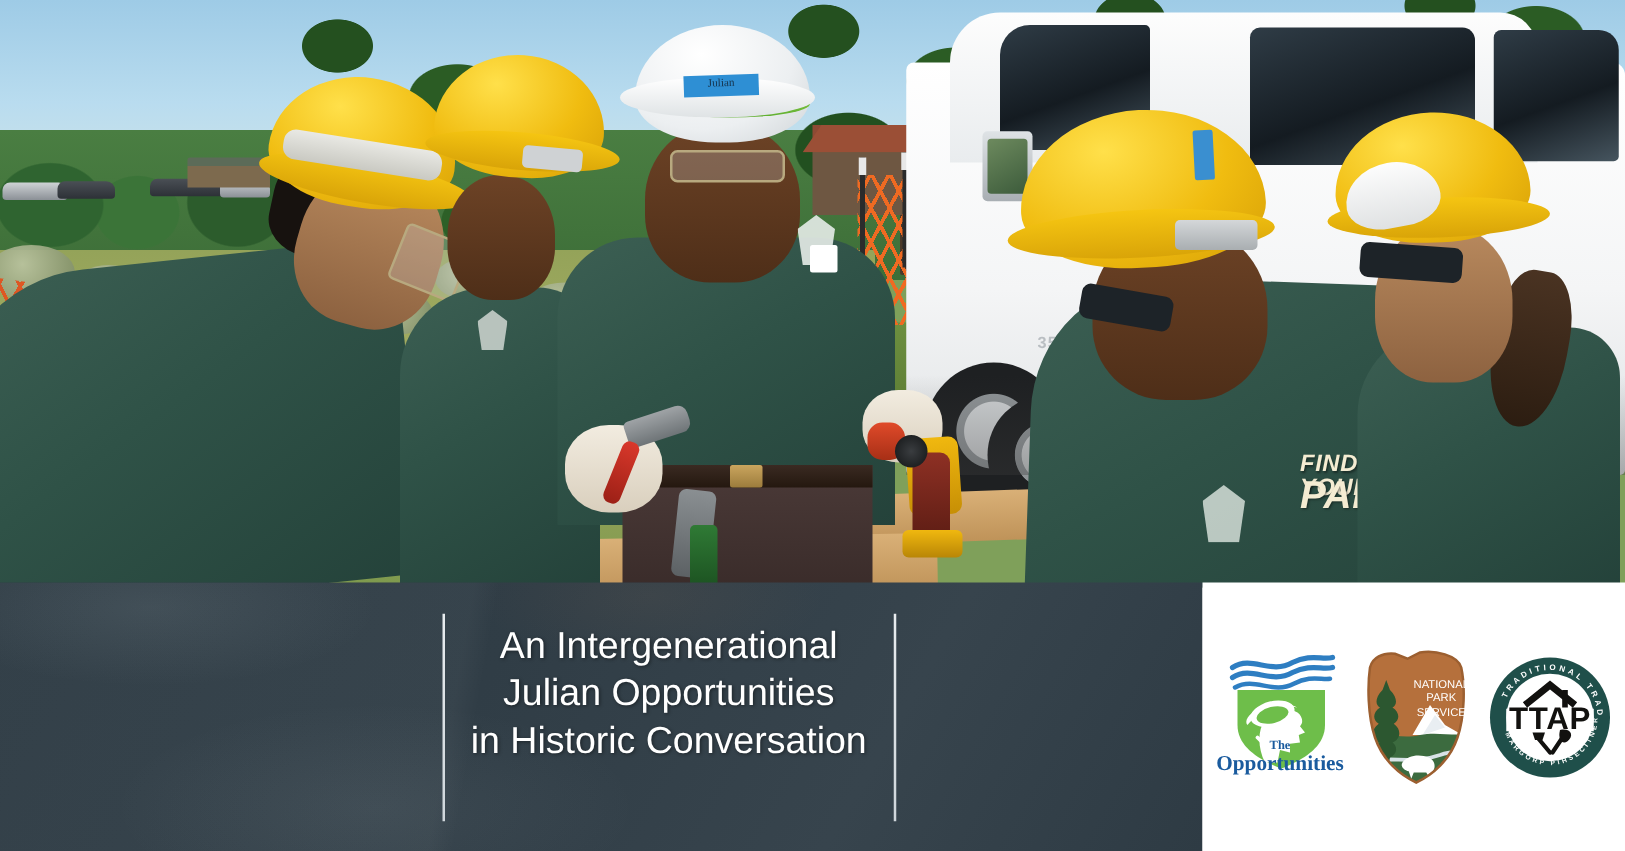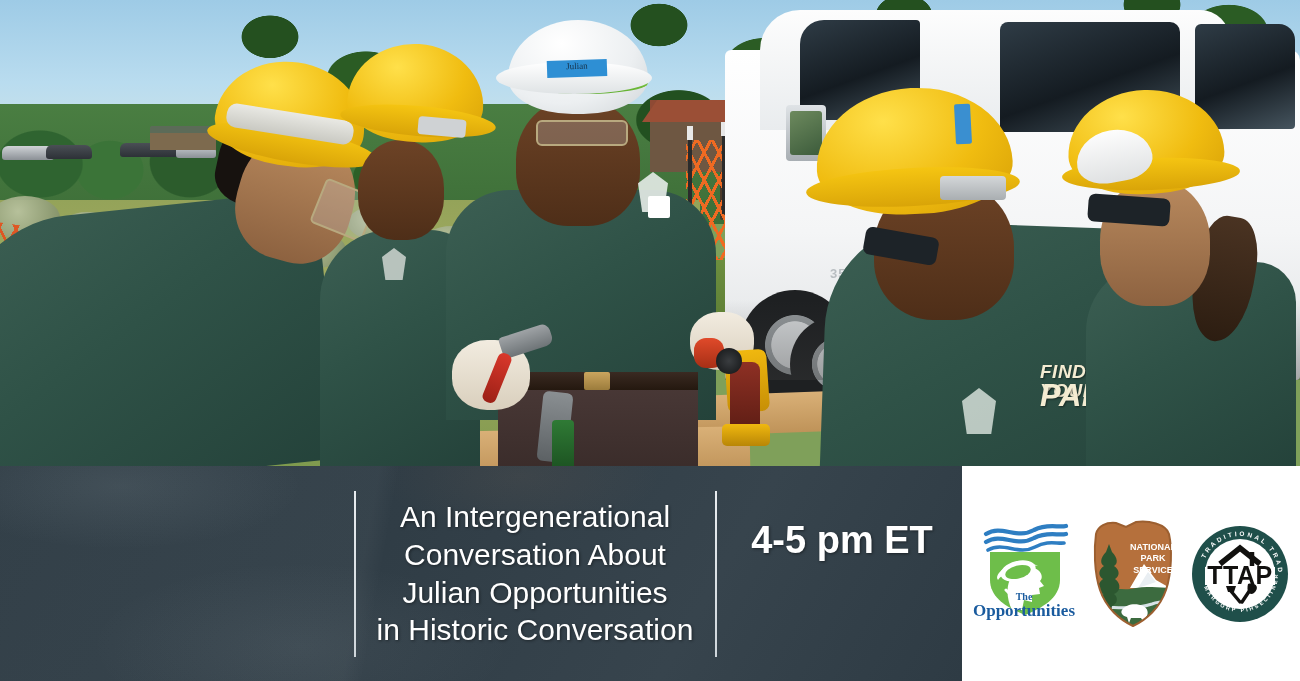--- a/index.html
+++ b/index.html
@@ -456,29 +456,27 @@
   </div>
 
   <div id="banner">
     <div class="banner-inner">
 
 
       <div class="divider" id="divider-1"></div>
 
       <div id="subtitle-block">
         <div>An Intergenerational</div>
-        <div>Conversation About</div>
         <div>Julian Opportunities</div>
         <div>in Historic Conversation</div>
       </div>
 
       <div class="divider" id="divider-2"></div>
 
       <div id="date-block">
-        <div>4-5 pm ET</div>
       </div>
 
     </div>
   </div>
 
   <div id="logo-panel">
 
     <div class="logo" id="logo-corps">
       <svg viewBox="0 0 104 112" width="104" height="112">
 
@@ -527,21 +525,21 @@
                    C12 74, 10 66, 17 61 C12 58, 12 52, 18 48 C14 46, 14 40, 20 34 L23 26 Z" fill="#2c5730"></path>
 
           <path d="M36 92 C40 86, 50 85, 57 88 C62 90, 63 96, 60 99 L58 105 L55 100
                    L45 100 L43 105 L41 99 C37 98, 34 95, 36 92 Z" fill="#ffffff"></path>
         </g>
         <path d="M10 16 C12 8, 20 4, 30 5 L40 9 L50 4 C62 2, 80 6, 83 16
                  C86 30, 86 54, 80 72 C74 90, 60 102, 47 108
                  C34 102, 20 90, 14 72 C8 54, 8 30, 10 16 Z" fill="none" stroke="#9c5f30" stroke-width="2"></path>
       </svg>
       <div style="position:absolute; left:42px; top:24px; width:50px; color:#ffffff; text-align:center;
-                  font-family:'Liberation Sans', sans-serif; font-weight:bold; font-size:9px; line-height:1.28;">
+                  font-family:'Liberation Sans', sans-serif; font-weight:normal; font-size:9px; line-height:1.28;">
         <div>NATIONAL</div>
         <div>PARK</div>
         <div>SERVICE</div>
       </div>
     </div>
 
     <div class="logo" id="logo-ttap">
       <svg viewBox="0 0 100 100" width="100" height="100">
         <defs>
           <path id="arcTop" d="M50,50 m-38,0 a38,38 0 1,1 76,0" fill="none"></path>

